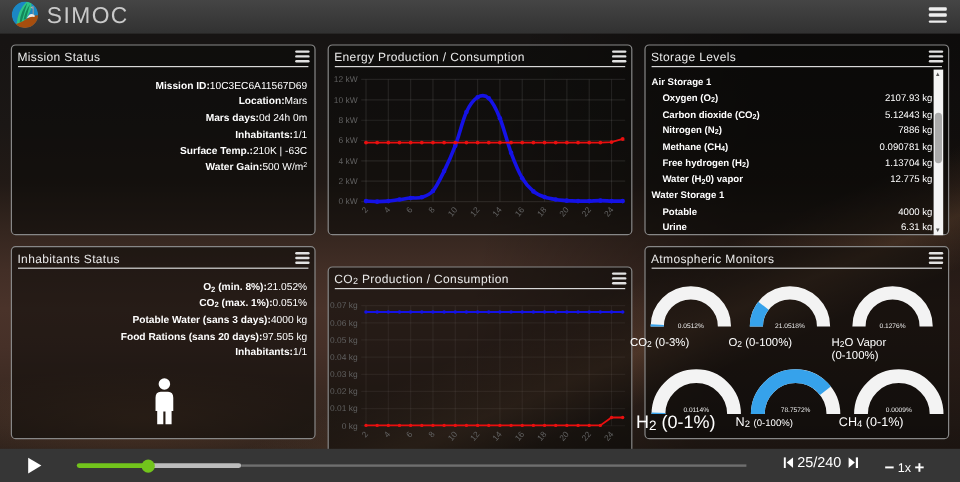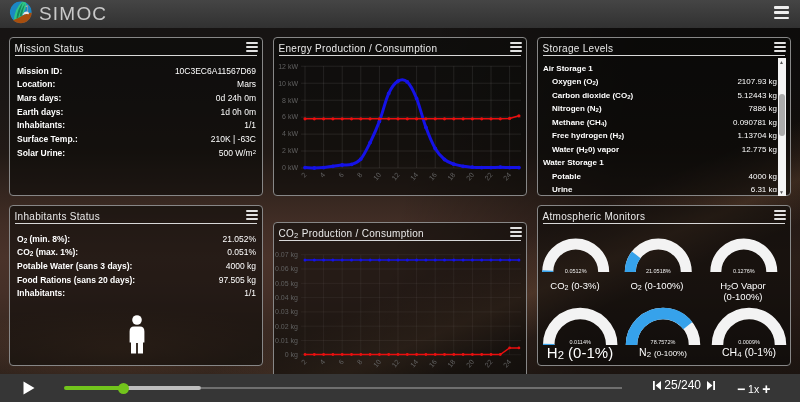--- a/index.html
+++ b/index.html
@@ -12,40 +12,40 @@
 #logo{position:absolute;left:9px;top:1px}
 #brand{position:absolute;left:39px;top:3px;font-size:19px;letter-spacing:1.2px;color:#c9c9c9;font-weight:normal}
 .hamb{position:absolute;width:15px}
 .hamb i{display:block;height:2.9px;border-radius:1px;background:#ededed;margin-bottom:2.4px}
 #topham{right:11px;top:6px}
 .panel{position:absolute;width:254px;background:rgba(10,9,8,.55);border:1px solid #878787;border-radius:4px;color:#fff}
 .pt{position:relative;margin:0 5px 0 4.5px;padding:5px 0 0 0;font-size:10px;letter-spacing:0.3px;color:#e9e9e9;border-bottom:1px solid #d8d8d8;height:17.5px}
 .pt .hamb{right:-1.2px;top:3.7px;width:12.5px}
 .pt .hamb i{height:2.2px;margin-bottom:2px;background:#e2e2e2}
 .rows{padding:9px 6px 0 7px;font-size:8.5px;line-height:13.7px}
-.rows .r{display:flex;justify-content:space-between}
+.rows .r{display:flex;justify-content:flex-end}
 .rows .l{font-weight:bold}
 sub{font-size:75%;vertical-align:-1px;line-height:0}
 sup{font-size:70%;vertical-align:2.5px;line-height:0}
 .chart{position:absolute;left:0;top:0}
 #p1{left:9px;top:37px;height:159px}
 #p2{left:273px;top:37px;height:159px}
 #p3{left:537px;top:37px;height:159px}
 #p4{left:9px;top:205px;height:161px}
 #p5{left:273px;top:222px;height:161px}
 #p6{left:537px;top:205px;height:161px}
 .srows{padding:6.3px 13px 0 5px;font-size:8px;line-height:13.5px;overflow:hidden;height:136.5px}
 .srows .g{font-weight:bold}
 .srows .r{display:flex;justify-content:space-between;padding-left:9px}
 .srows .r .l{font-weight:bold}
 #sbar{position:absolute;right:4px;top:19.5px;width:8.5px;height:138px;background:#f4f4f4}
 #sbar .th{position:absolute;left:1px;width:6.5px;border-radius:3px;background:#ababab;top:36px;height:42px}
 #sbar .ar{position:absolute;left:0;width:8px;height:8px;font-size:5px;line-height:8px;text-align:center;color:#555}
 .gaugesvg{position:absolute;left:0;top:0}
-.glabel{position:absolute;width:100px;text-align:center;font-size:9.5px;color:#fff;line-height:11.5px}
+.glabel{position:absolute;width:100px;font-size:9.5px;color:#fff;line-height:11.5px}
 #person{position:absolute;left:112.5px;top:105px}
 #bottom{position:absolute;left:0;top:374px;width:800px;height:28px;background:#363636}
 #play{position:absolute;left:22.3px;top:6.3px}
 .trk{position:absolute;top:386.3px;height:3.4px;margin-top:-374px}
 #trk-green{left:64px;width:60px;background:#72c41c;border-radius:2px}
 #trk-light{left:124px;width:77px;background:#bdbdbd;border-radius:2px}
 #trk-dim{left:201px;width:421px;height:1.6px;top:387.2px;background:#6f6f6f}
 #thumb{position:absolute;left:118.3px;top:8.5px;width:11px;height:11px;border-radius:50%;background:#72c41c}
 #steps{position:absolute;left:653px;top:4px;color:#fff;font-size:12px}
 #speed{position:absolute;left:737px;top:7px;color:#fff;font-size:10.5px}
@@ -90,33 +90,29 @@
       </div>
   <div class="r">
         <span class="l">Location:</span>
         <span>Mars</span>
       </div>
   <div class="r">
         <span class="l">Mars days:</span>
         <span>0d 24h 0m</span>
       </div>
   <div class="r">
-        <span class="l">Earth days:</span>
-        <span>1d 0h 0m</span>
-      </div>
-  <div class="r">
         <span class="l">Inhabitants:</span>
         <span>1/1</span>
       </div>
   <div class="r">
         <span class="l">Surface Temp.:</span>
         <span>210K | -63C</span>
       </div>
   <div class="r">
-        <span class="l">Solar Urine:</span>
+        <span class="l">Water Gain:</span>
         <span>500 W/m<sup>2</sup></span>
       </div>
  </div>
 </div>
 
 <div id="p2" class="panel">
  <div class="pt">Energy Production / Consumption<div class="hamb">
         <i></i>
         <i></i>
         <i></i>

